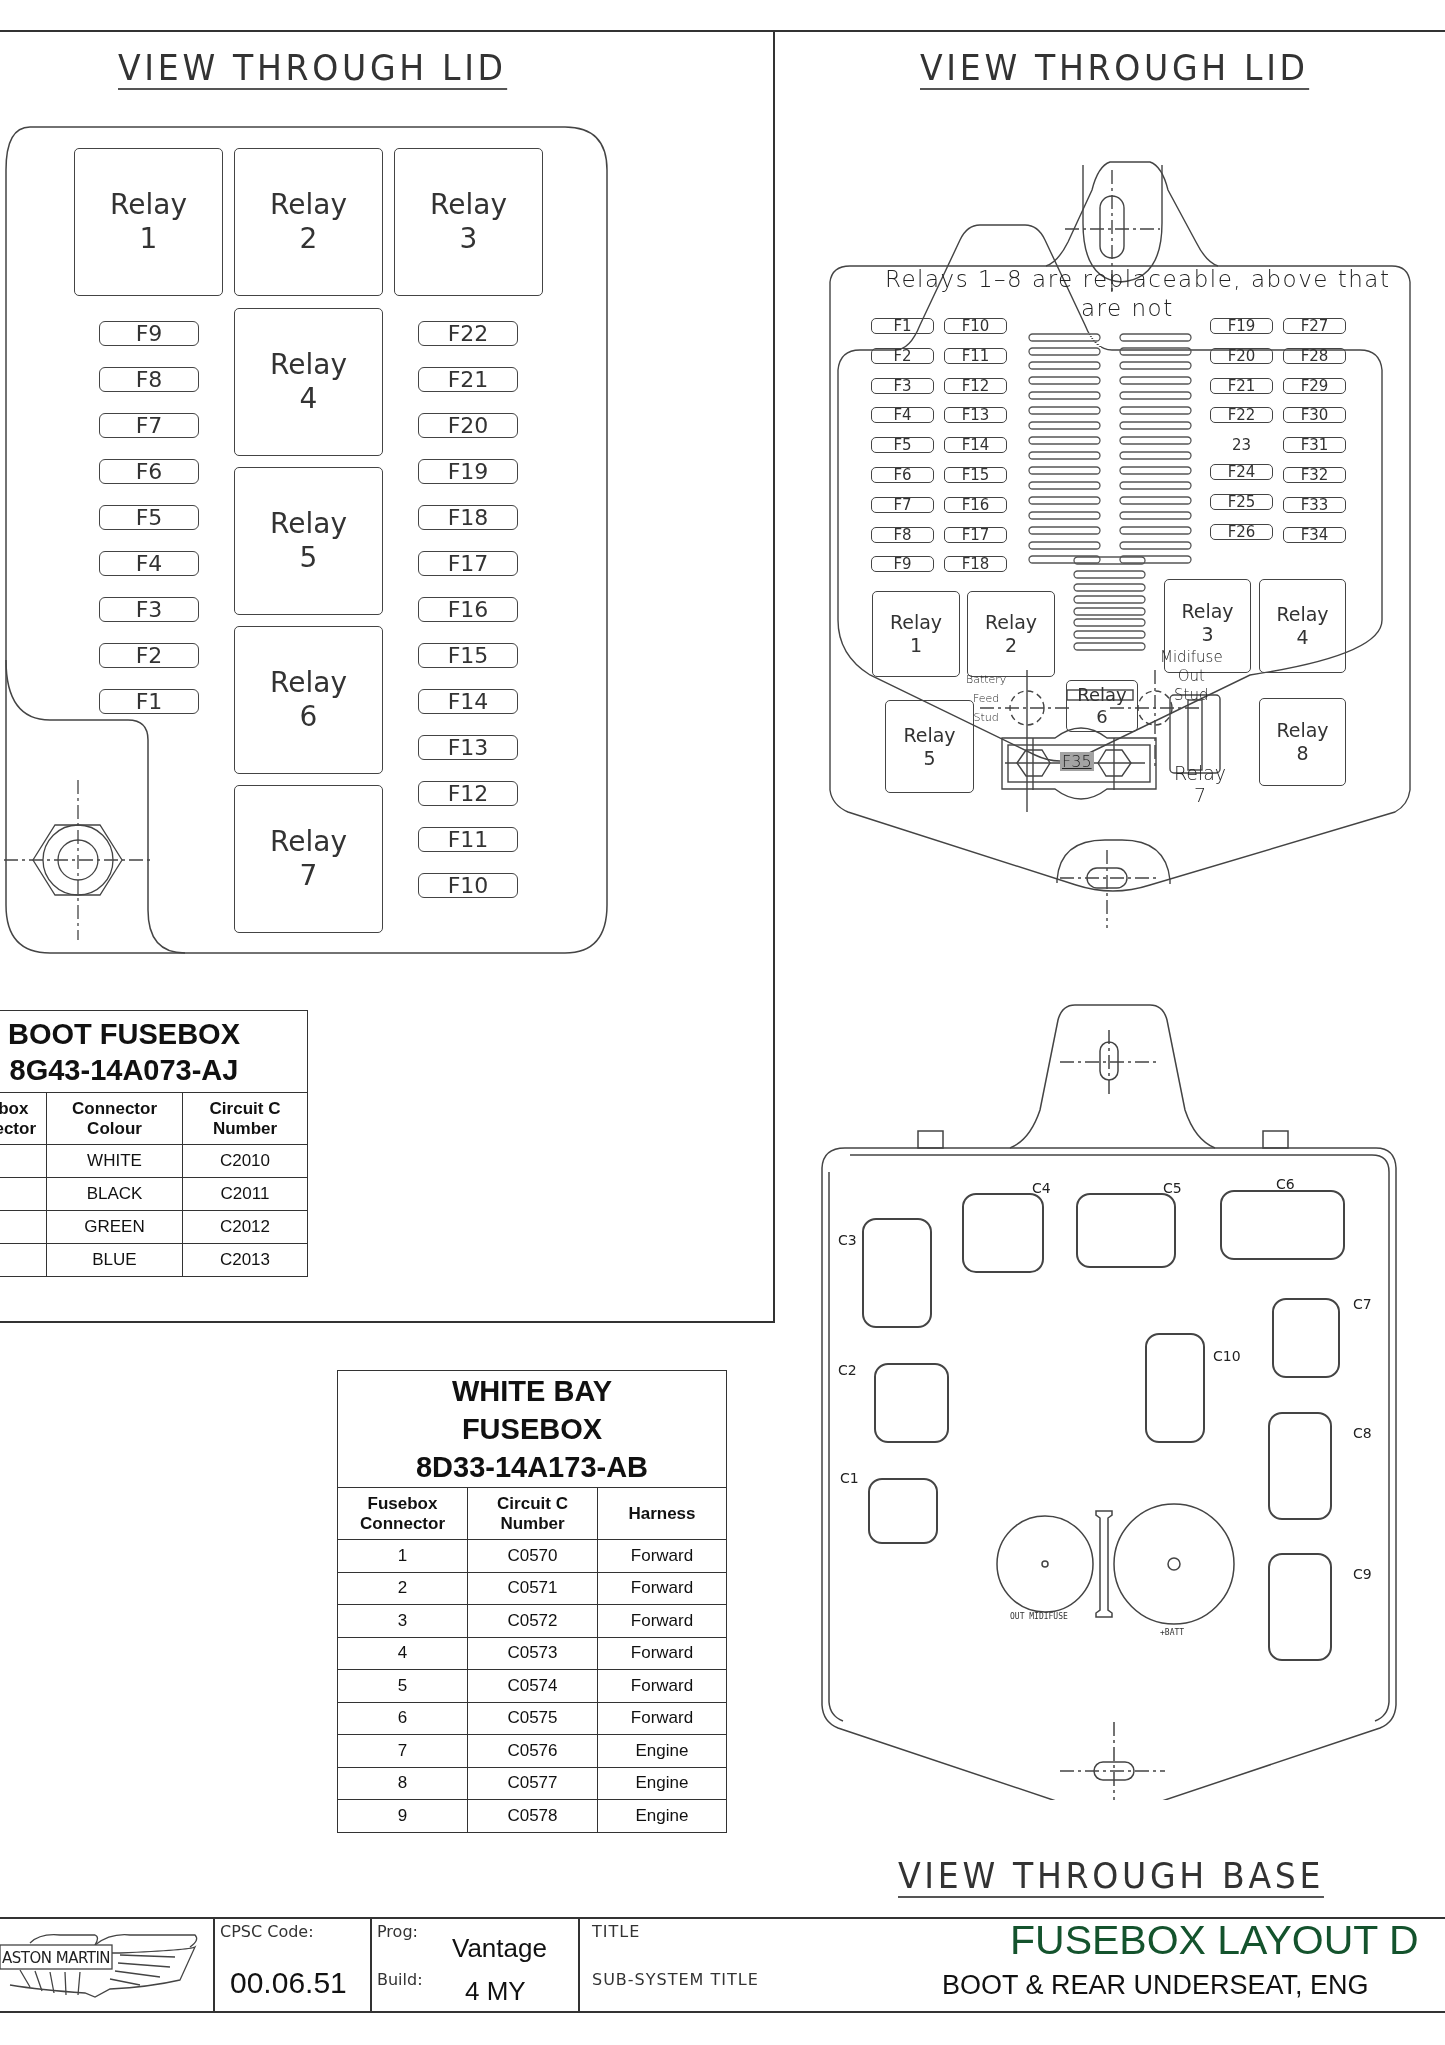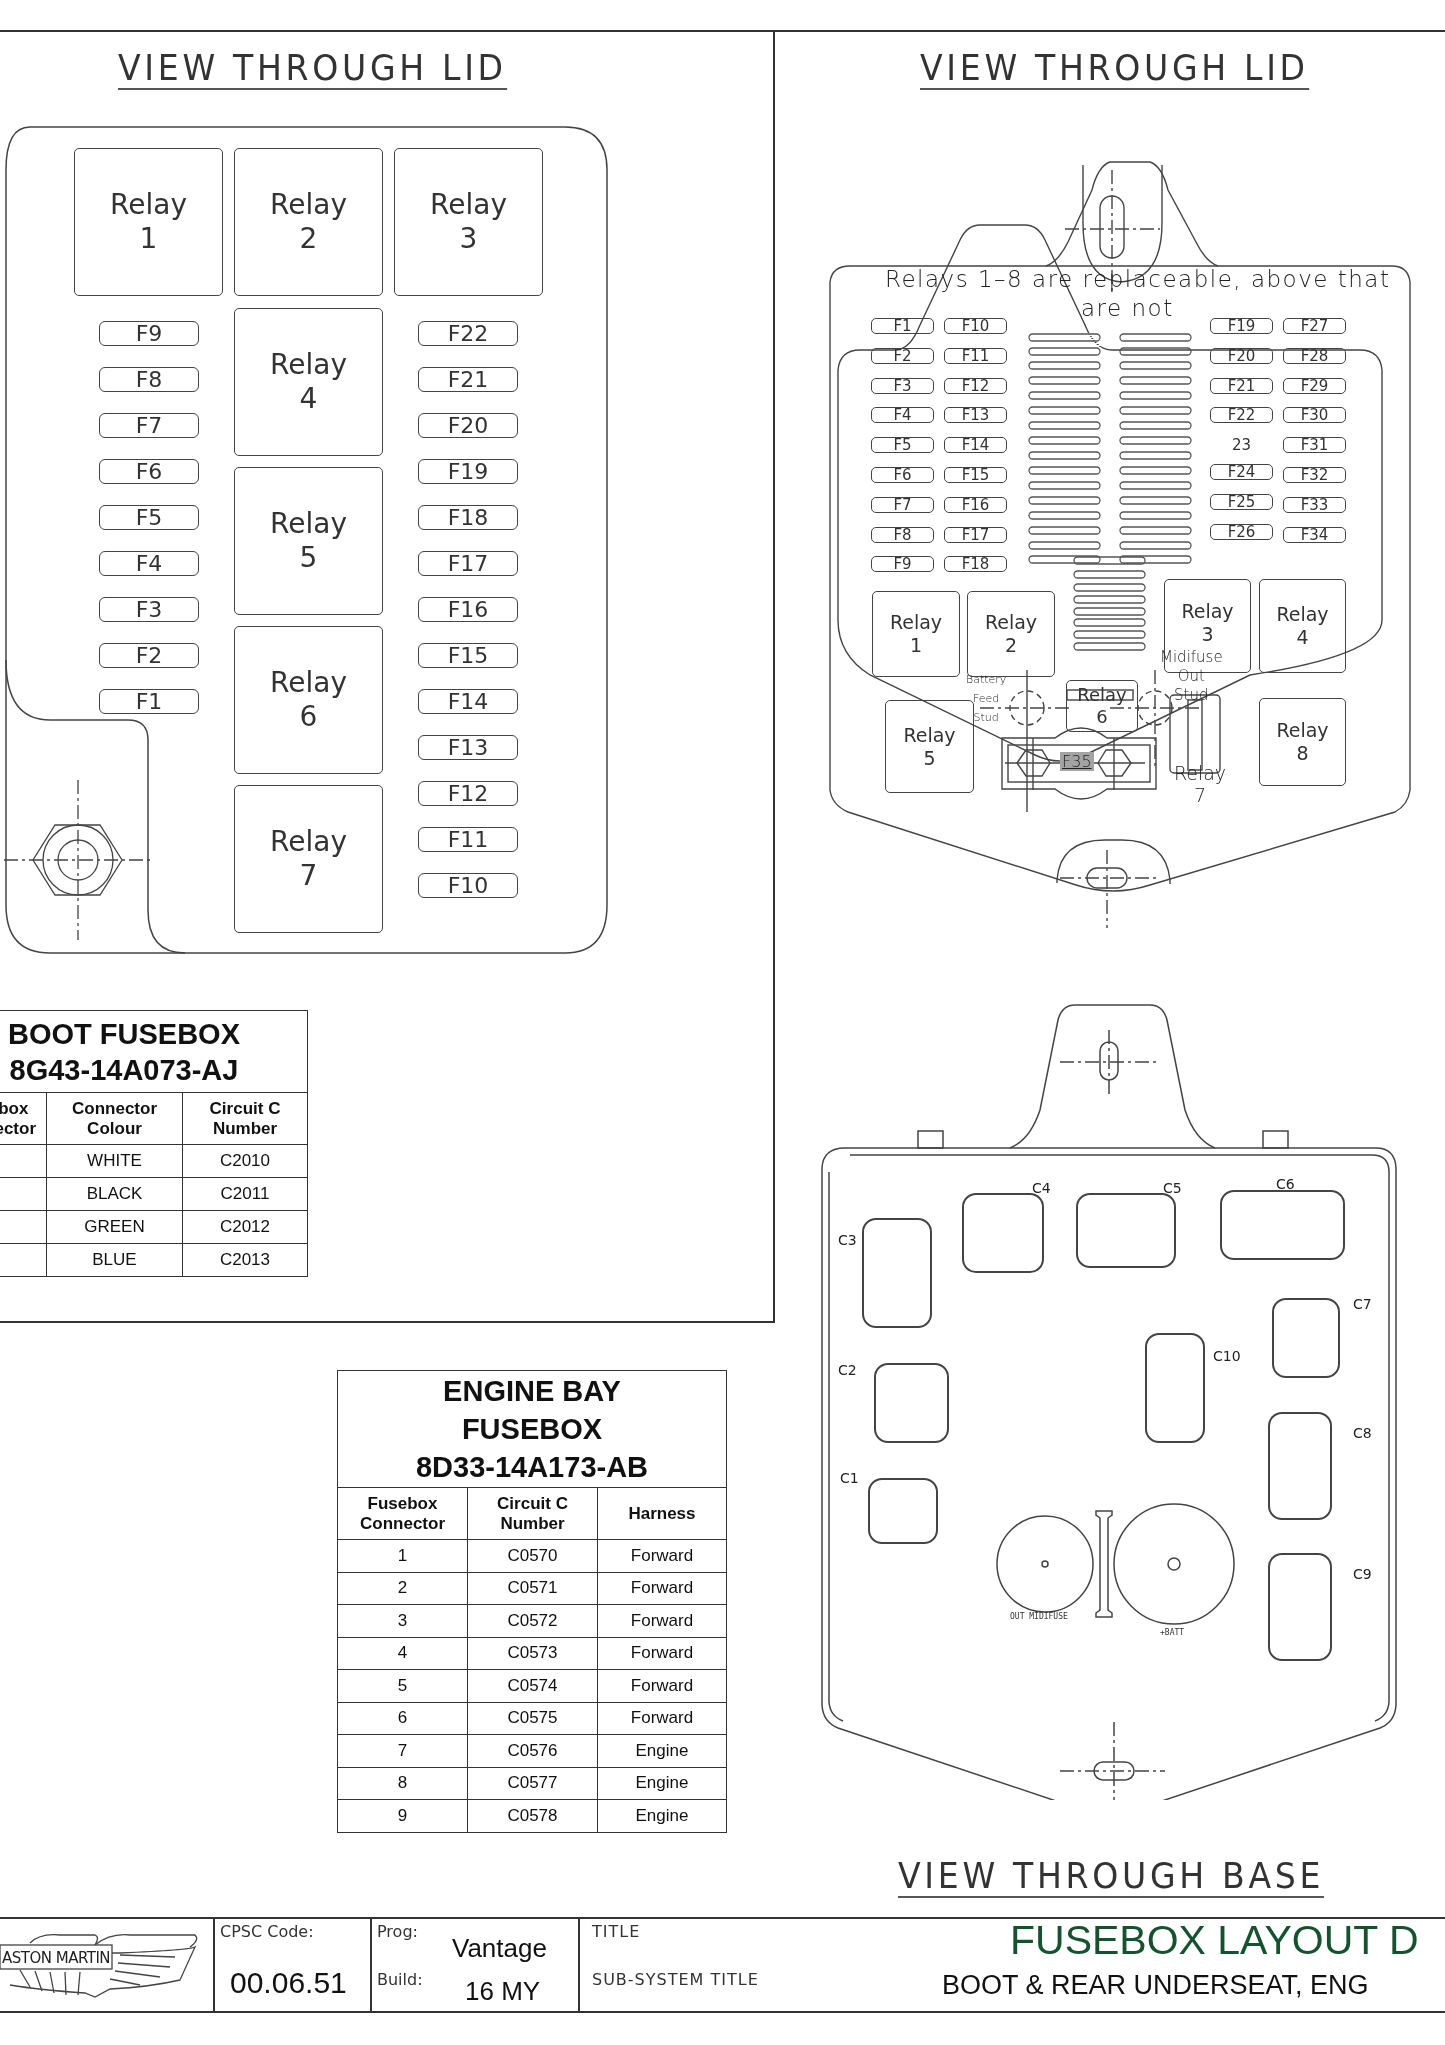--- a/index.html
+++ b/index.html
@@ -285,21 +285,21 @@
 Stud</div>
 <div class="abs cad" style="left:1160px;top:648px;font-size:15px;line-height:19px;white-space:pre-line;text-align:center;">Midifuse
 Out
 Stud</div>
 <div class="abs cad" style="left:1060px;top:752px;font-size:16px;background:#a3a3a3;padding:0 2px;text-decoration:underline;">F35</div>
 
 <table style="left:337px;top:1370px;width:390px;">
   <tbody>
       <tr style="height:117px;">
     <td colspan="3" class="tb-title" style="font-size:29px;line-height:38px;">
-      <div>ENGINE BAY</div>
+      <div>WHITE BAY</div>
       <div>FUSEBOX</div>
       <div>8D33-14A173-AB</div>
     </td>
   </tr>
   <tr style="height:52px;font-weight:bold;font-size:17px;">
     <td style="width:129px;white-space:pre-line;">Fusebox
 Connector</td>
     <td style="width:129px;white-space:pre-line;">Circuit C
 Number</td>
     <td>Harness</td>
@@ -422,17 +422,17 @@
   </g>
   <rect x="0" y="20" width="112" height="24" fill="#fff" stroke="#444" stroke-width="1.3"></rect>
   <text x="2" y="38" font-family="DejaVu Sans, sans-serif" font-size="15" fill="#222" letter-spacing="-0.5">ASTON MARTIN</text>
 </svg>
 
 <div class="tbk" style="left:220px;top:1922px;font-size:16px;">CPSC Code:</div>
 <div class="tbk" style="left:230px;top:1966px;font-size:30px;font-family:'Liberation Sans',sans-serif;color:#111;">00.06.51</div>
 <div class="tbk" style="left:377px;top:1922px;font-size:16px;">Prog:</div>
 <div class="tbk" style="left:452px;top:1933px;font-size:26px;font-family:'Liberation Sans',sans-serif;color:#111;">Vantage</div>
 <div class="tbk" style="left:377px;top:1970px;font-size:16px;">Build:</div>
-<div class="tbk" style="left:465px;top:1976px;font-size:26px;font-family:'Liberation Sans',sans-serif;color:#111;">16 MY</div>
+<div class="tbk" style="left:465px;top:1976px;font-size:26px;font-family:'Liberation Sans',sans-serif;color:#111;">4 MY</div>
 <div class="tbk" style="left:592px;top:1922px;font-size:16px;letter-spacing:1px;">TITLE</div>
 <div class="tbk" style="left:592px;top:1970px;font-size:16px;letter-spacing:1px;">SUB-SYSTEM TITLE</div>
 <div class="tbk" style="left:1010px;top:1917px;font-size:41px;font-family:'Liberation Sans',sans-serif;color:#14532d;white-space:nowrap;">FUSEBOX LAYOUT D</div>
 <div class="tbk" style="left:942px;top:1970px;font-size:27px;font-family:'Liberation Sans',sans-serif;color:#111;white-space:nowrap;">BOOT &amp; REAR UNDERSEAT, ENG</div>
 
 </body></html>

